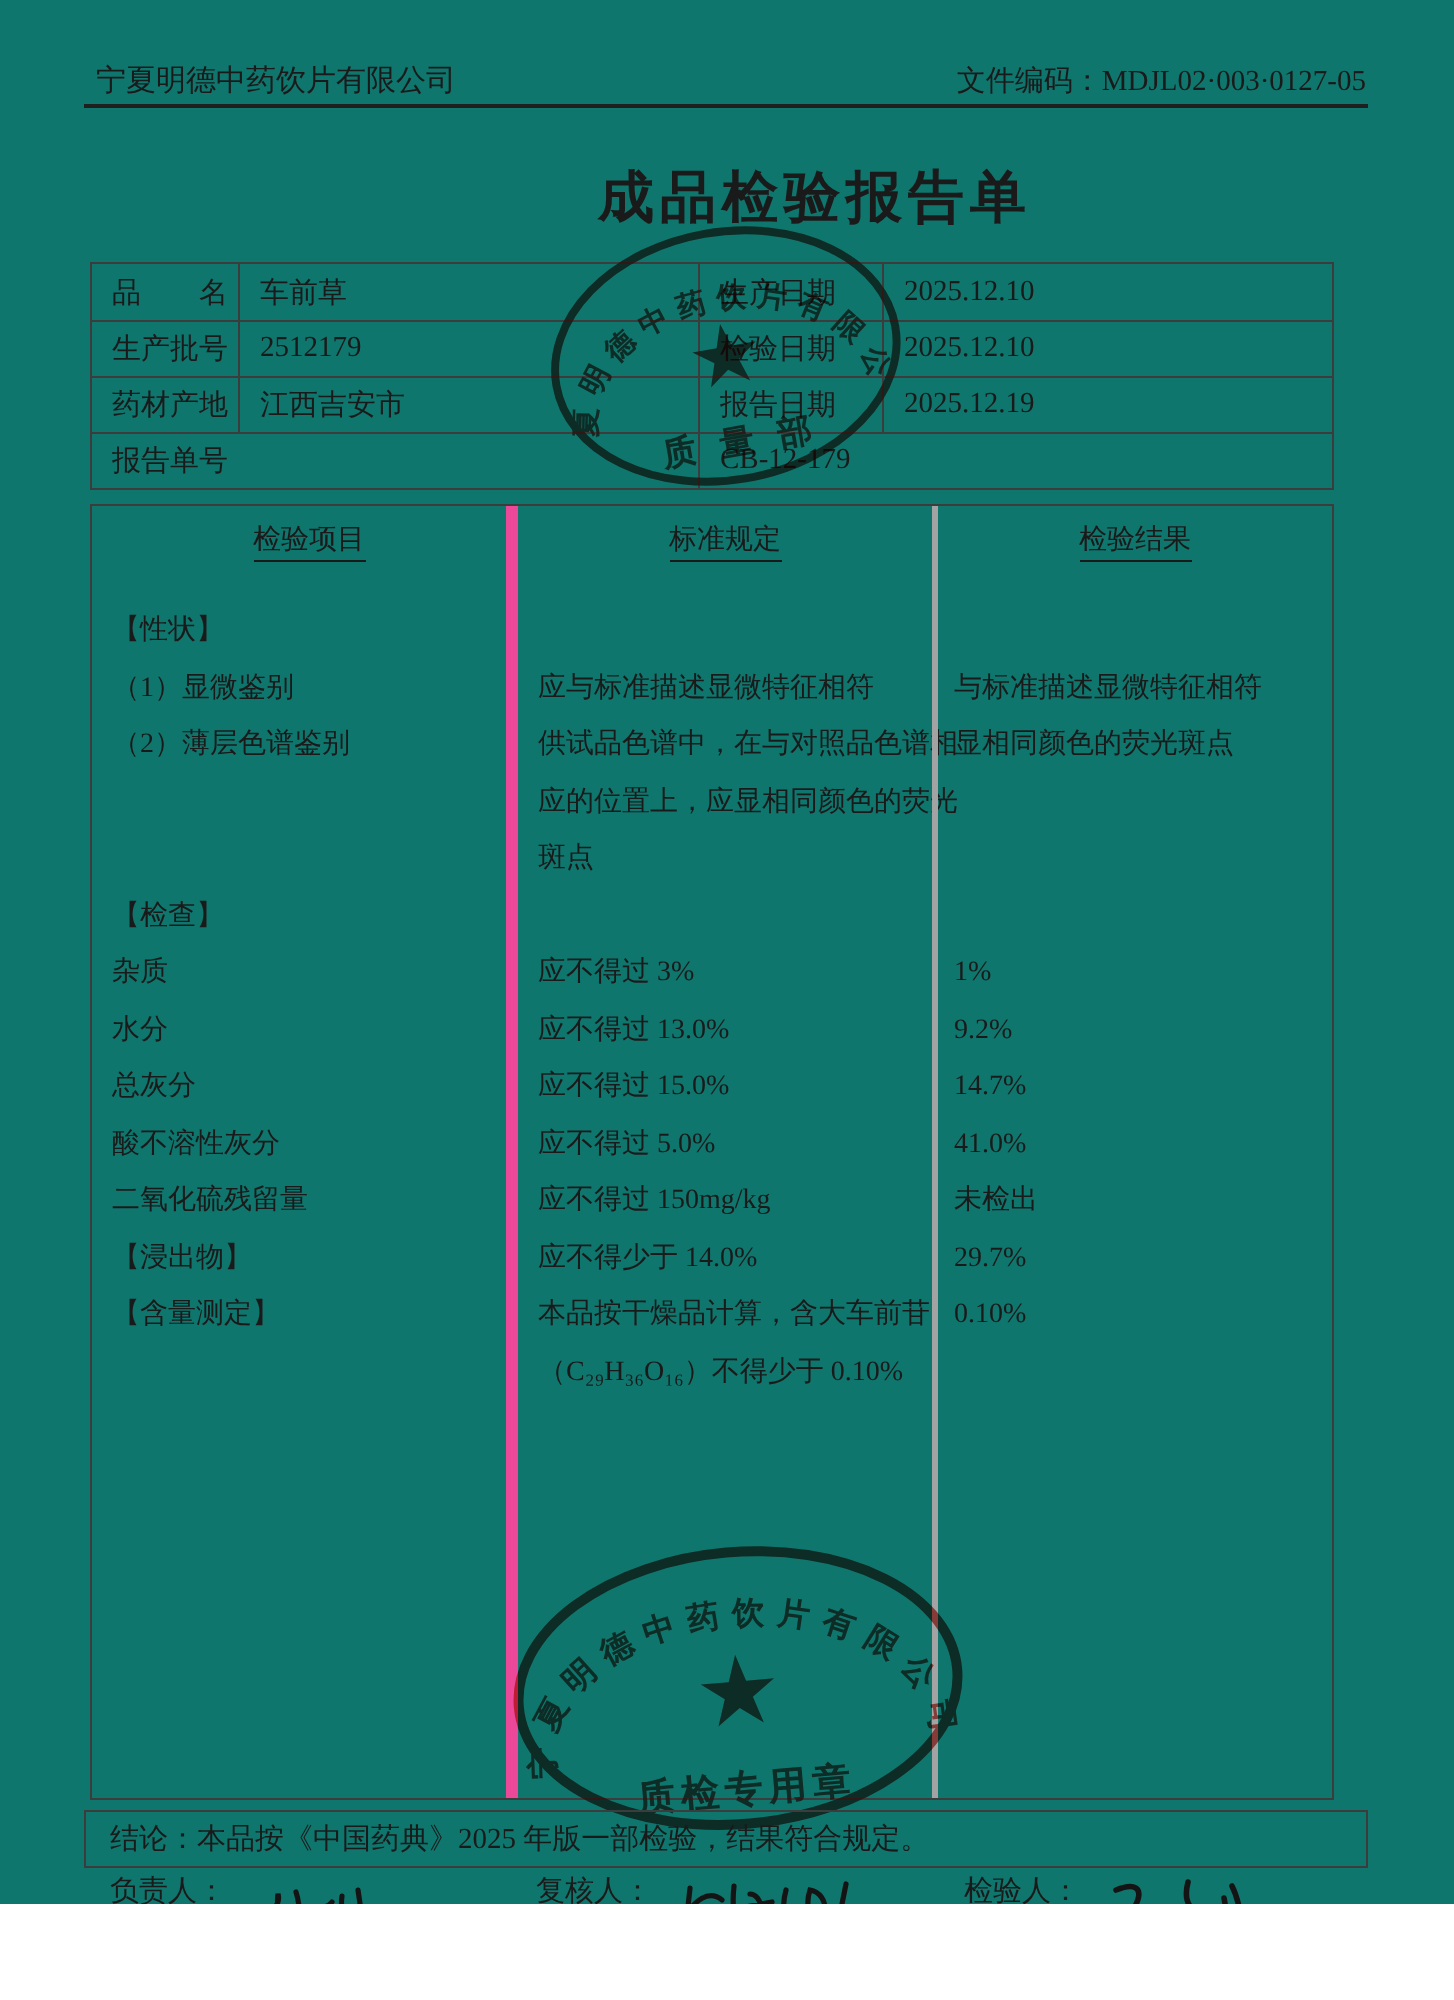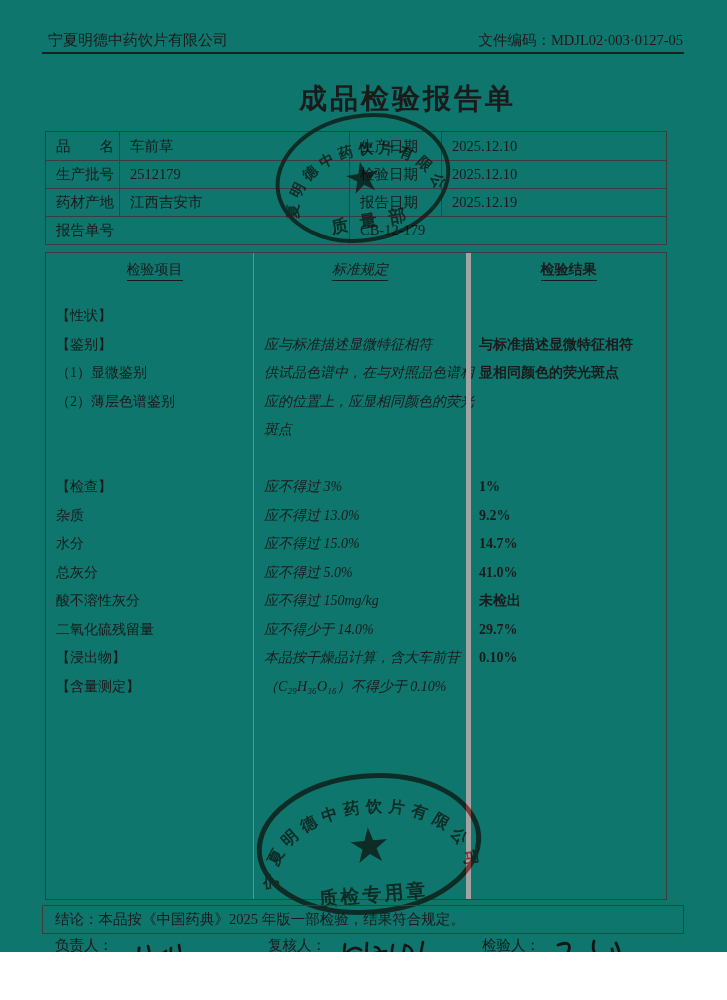--- a/index.html
+++ b/index.html
@@ -21,22 +21,22 @@
     border-left:1px solid #3c3c3c;border-top:1px solid #3c3c3c;white-space:nowrap;overflow:hidden;}
   .ic.first-col{border-left:none;}
   .ic.first-row{border-top:none;}
   .ic.span2a{grid-column:1 / span 2;}
   .ic.span2b{grid-column:3 / span 2;}
   
   .main-table{position:absolute;left:45px;top:252px;width:622px;height:648px;
     border:1px solid #3c3c3c;box-sizing:border-box;display:flex;font-size:14px;}
   .mt-col{box-sizing:border-box;height:100%;}
   .mt-col1{width:207px;}
-  .mt-col2{width:213px;border-left:1px solid #ec4899;font-style:italic;}
-  .mt-col3{flex:1;border-left:5px solid #a3a3a3;font-weight:bold;}
+  .mt-col2{width:213px;border-left:6px solid #ec4899;}
+  .mt-col3{flex:1;border-left:3px solid #a3a3a3;}
   .mt-head{height:36px;box-sizing:border-box;display:flex;align-items:center;}
   .mt-head span{border-bottom:1px solid #1a1a1a;padding-bottom:1px;}
   .mt-col1 .mt-head{padding-left:10px;justify-content:center;}
   .mt-col2 .mt-head,.mt-col3 .mt-head{justify-content:center;}
   .mt-body{padding-top:13px;}
   .mt-col1 .mt-body{padding-left:10px;}
   .mt-col2 .mt-body{padding-left:10px;}
   .mt-col3 .mt-body{padding-left:8px;}
   .ln{height:28.5px;line-height:28.5px;white-space:nowrap;overflow:visible;}
   
@@ -81,21 +81,20 @@
     <div class="ic span2b">CB-12-179</div>
   </div>
 
   <div class="main-table">
     <div class="mt-col mt-col1">
       <div class="mt-head">
           <span>检验项目</span>
         </div>
       <div class="mt-body">
         <div class="ln">【性状】</div>
-        <div class="ln">【鉴别】</div>
         <div class="ln">（1）显微鉴别</div>
         <div class="ln">（2）薄层色谱鉴别</div>
         <div class="ln"></div>
         <div class="ln"></div>
         <div class="ln">【检查】</div>
         <div class="ln">杂质</div>
         <div class="ln">水分</div>
         <div class="ln">总灰分</div>
         <div class="ln">酸不溶性灰分</div>
         <div class="ln">二氧化硫残留量</div>

